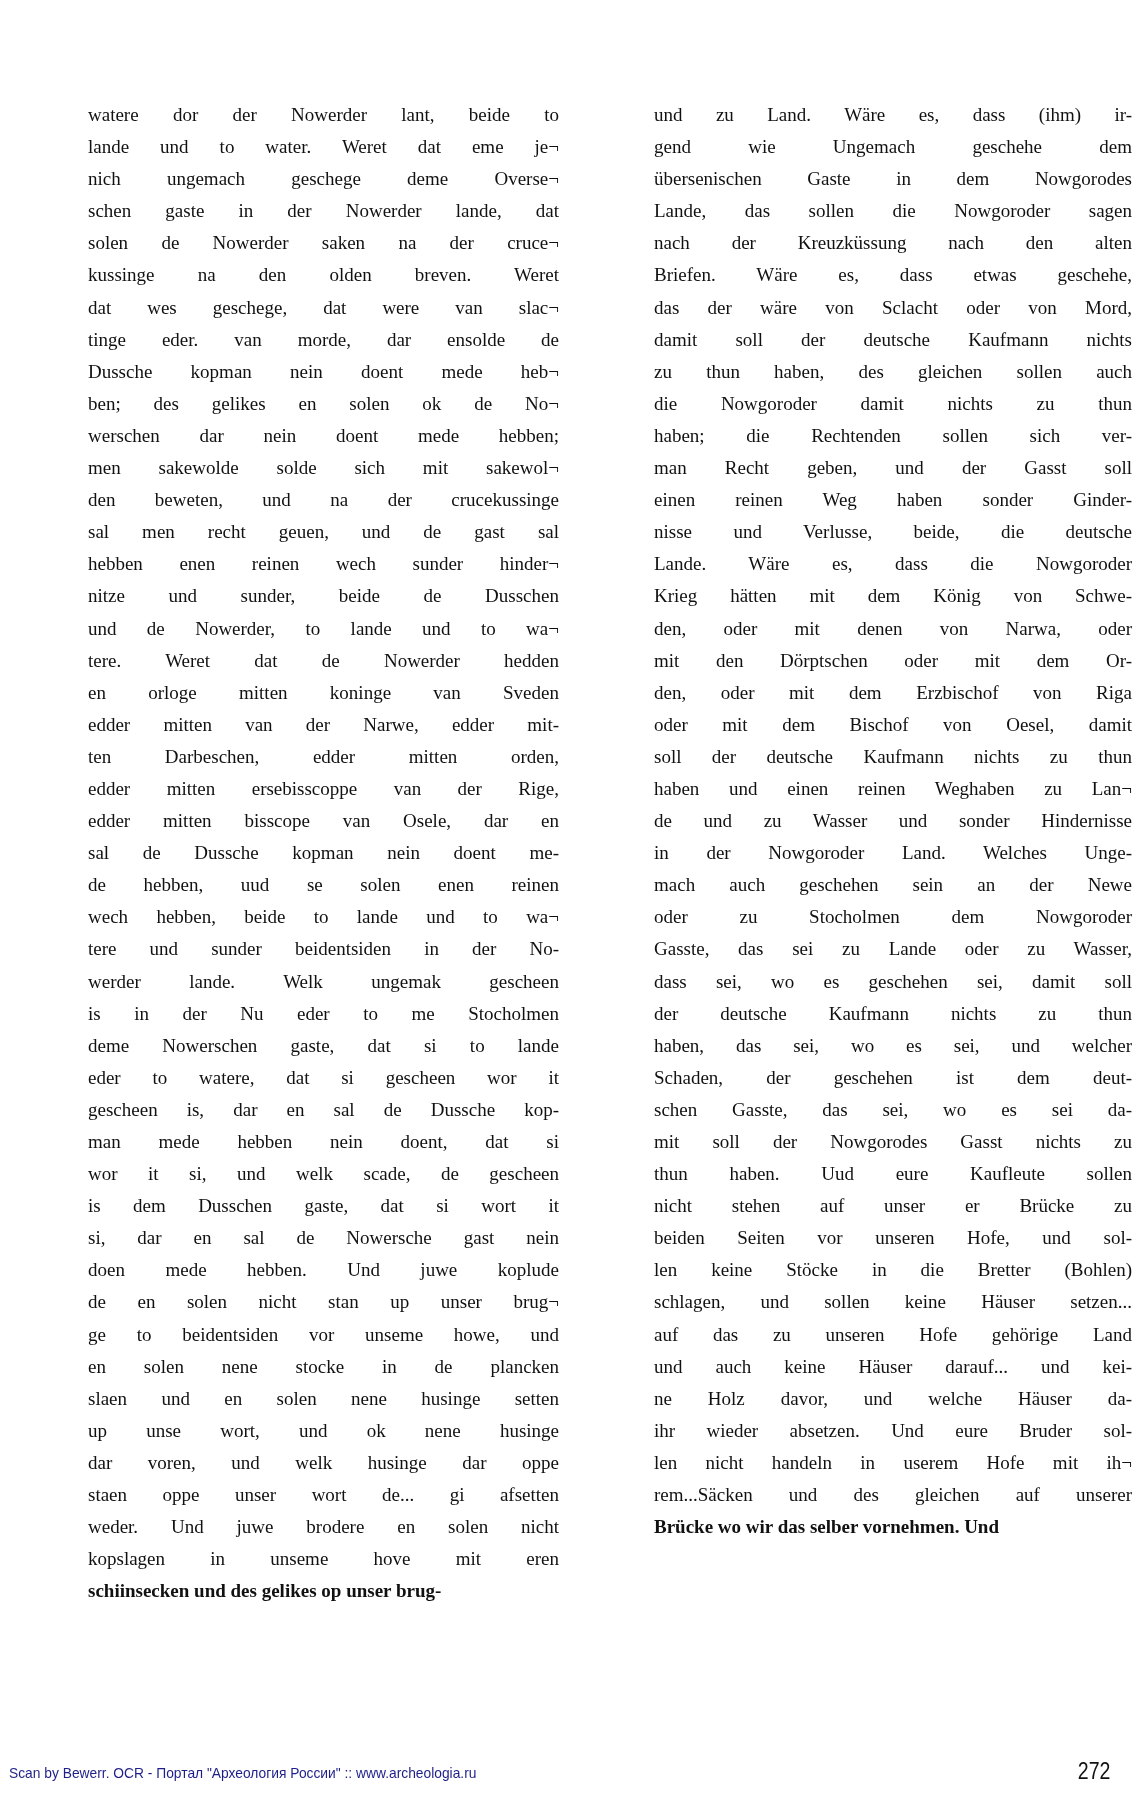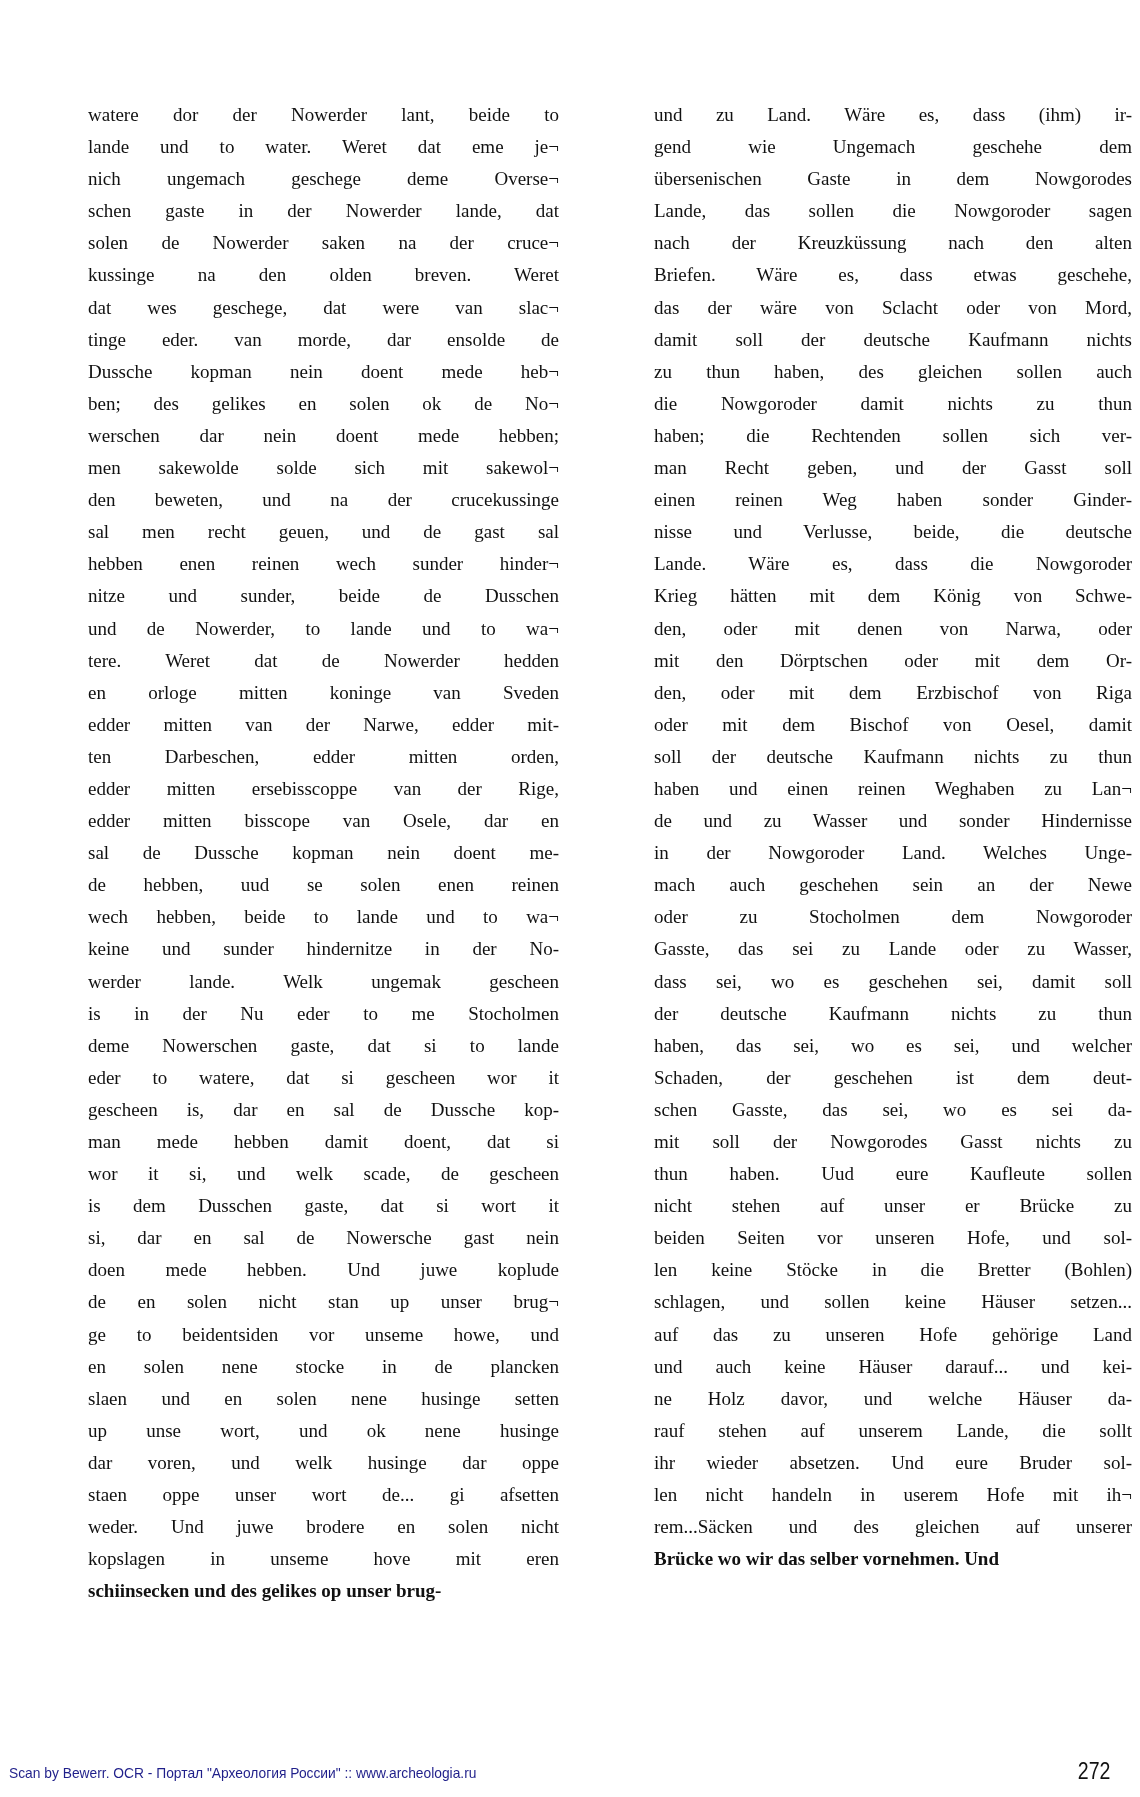--- a/index.html
+++ b/index.html
@@ -39,27 +39,27 @@
       <span class="line">und de Nowerder, to lande und to wa¬</span>
       <span class="line">tere. Weret dat de Nowerder hedden</span>
       <span class="line">en orloge mitten koninge van Sveden</span>
       <span class="line">edder mitten van der Narwe, edder mit-</span>
       <span class="line">ten Darbeschen, edder mitten orden,</span>
       <span class="line">edder mitten ersebisscoppe van der Rige,</span>
       <span class="line">edder mitten bisscope van Osele, dar en</span>
       <span class="line">sal de Dussche kopman nein doent me-</span>
       <span class="line">de hebben, uud se solen enen reinen</span>
       <span class="line">wech hebben, beide to lande und to wa¬</span>
-      <span class="line">keine und sunder hindernitze in der No-</span>
+      <span class="line">tere und sunder beidentsiden in der No-</span>
       <span class="line">werder lande. Welk ungemak gescheen</span>
       <span class="line">is in der Nu eder to me Stocholmen</span>
       <span class="line">deme Nowerschen gaste, dat si to lande</span>
       <span class="line">eder to watere, dat si gescheen wor it</span>
       <span class="line">gescheen is, dar en sal de Dussche kop-</span>
-      <span class="line">man mede hebben damit doent, dat si</span>
+      <span class="line">man mede hebben nein doent, dat si</span>
       <span class="line">wor it si, und welk scade, de gescheen</span>
       <span class="line">is dem Dusschen gaste, dat si wort it</span>
       <span class="line">si, dar en sal de Nowersche gast nein</span>
       <span class="line">doen mede hebben. Und juwe koplude</span>
       <span class="line">de en solen nicht stan up unser brug¬</span>
       <span class="line">ge to beidentsiden vor unseme howe, und</span>
       <span class="line">en solen nene stocke in de plancken</span>
       <span class="line">slaen und en solen nene husinge setten</span>
       <span class="line">up unse wort, und ok nene husinge</span>
       <span class="line">dar voren, und welk husinge dar oppe</span>
@@ -103,21 +103,20 @@
       <span class="line">schen Gasste, das sei, wo es sei da-</span>
       <span class="line">mit soll der Nowgorodes Gasst nichts zu</span>
       <span class="line">thun haben. Uud eure Kaufleute sollen</span>
       <span class="line">nicht stehen auf unser er Brücke zu</span>
       <span class="line">beiden Seiten vor unseren Hofe, und sol-</span>
       <span class="line">len keine Stöcke in die Bretter (Bohlen)</span>
       <span class="line">schlagen, und sollen keine Häuser setzen...</span>
       <span class="line">auf das zu unseren Hofe gehörige Land</span>
       <span class="line">und auch keine Häuser darauf... und kei-</span>
       <span class="line">ne Holz davor, und welche Häuser da-</span>
-      <span class="line">rauf stehen auf unserem Lande, die sollt</span>
       <span class="line">ihr wieder absetzen. Und eure Bruder sol-</span>
       <span class="line">len nicht handeln in userem Hofe mit ih¬</span>
       <span class="line">rem...Säcken und des gleichen auf unserer</span>
       <span class="line last">Brücke wo wir das selber vornehmen. Und</span>
     </div>
 
   <div class="footer-credit">Scan by Bewerr. OCR - Портал "Археология России" :: www.archeologia.ru</div>
   <div class="page-number">272</div>
 </div>
 

